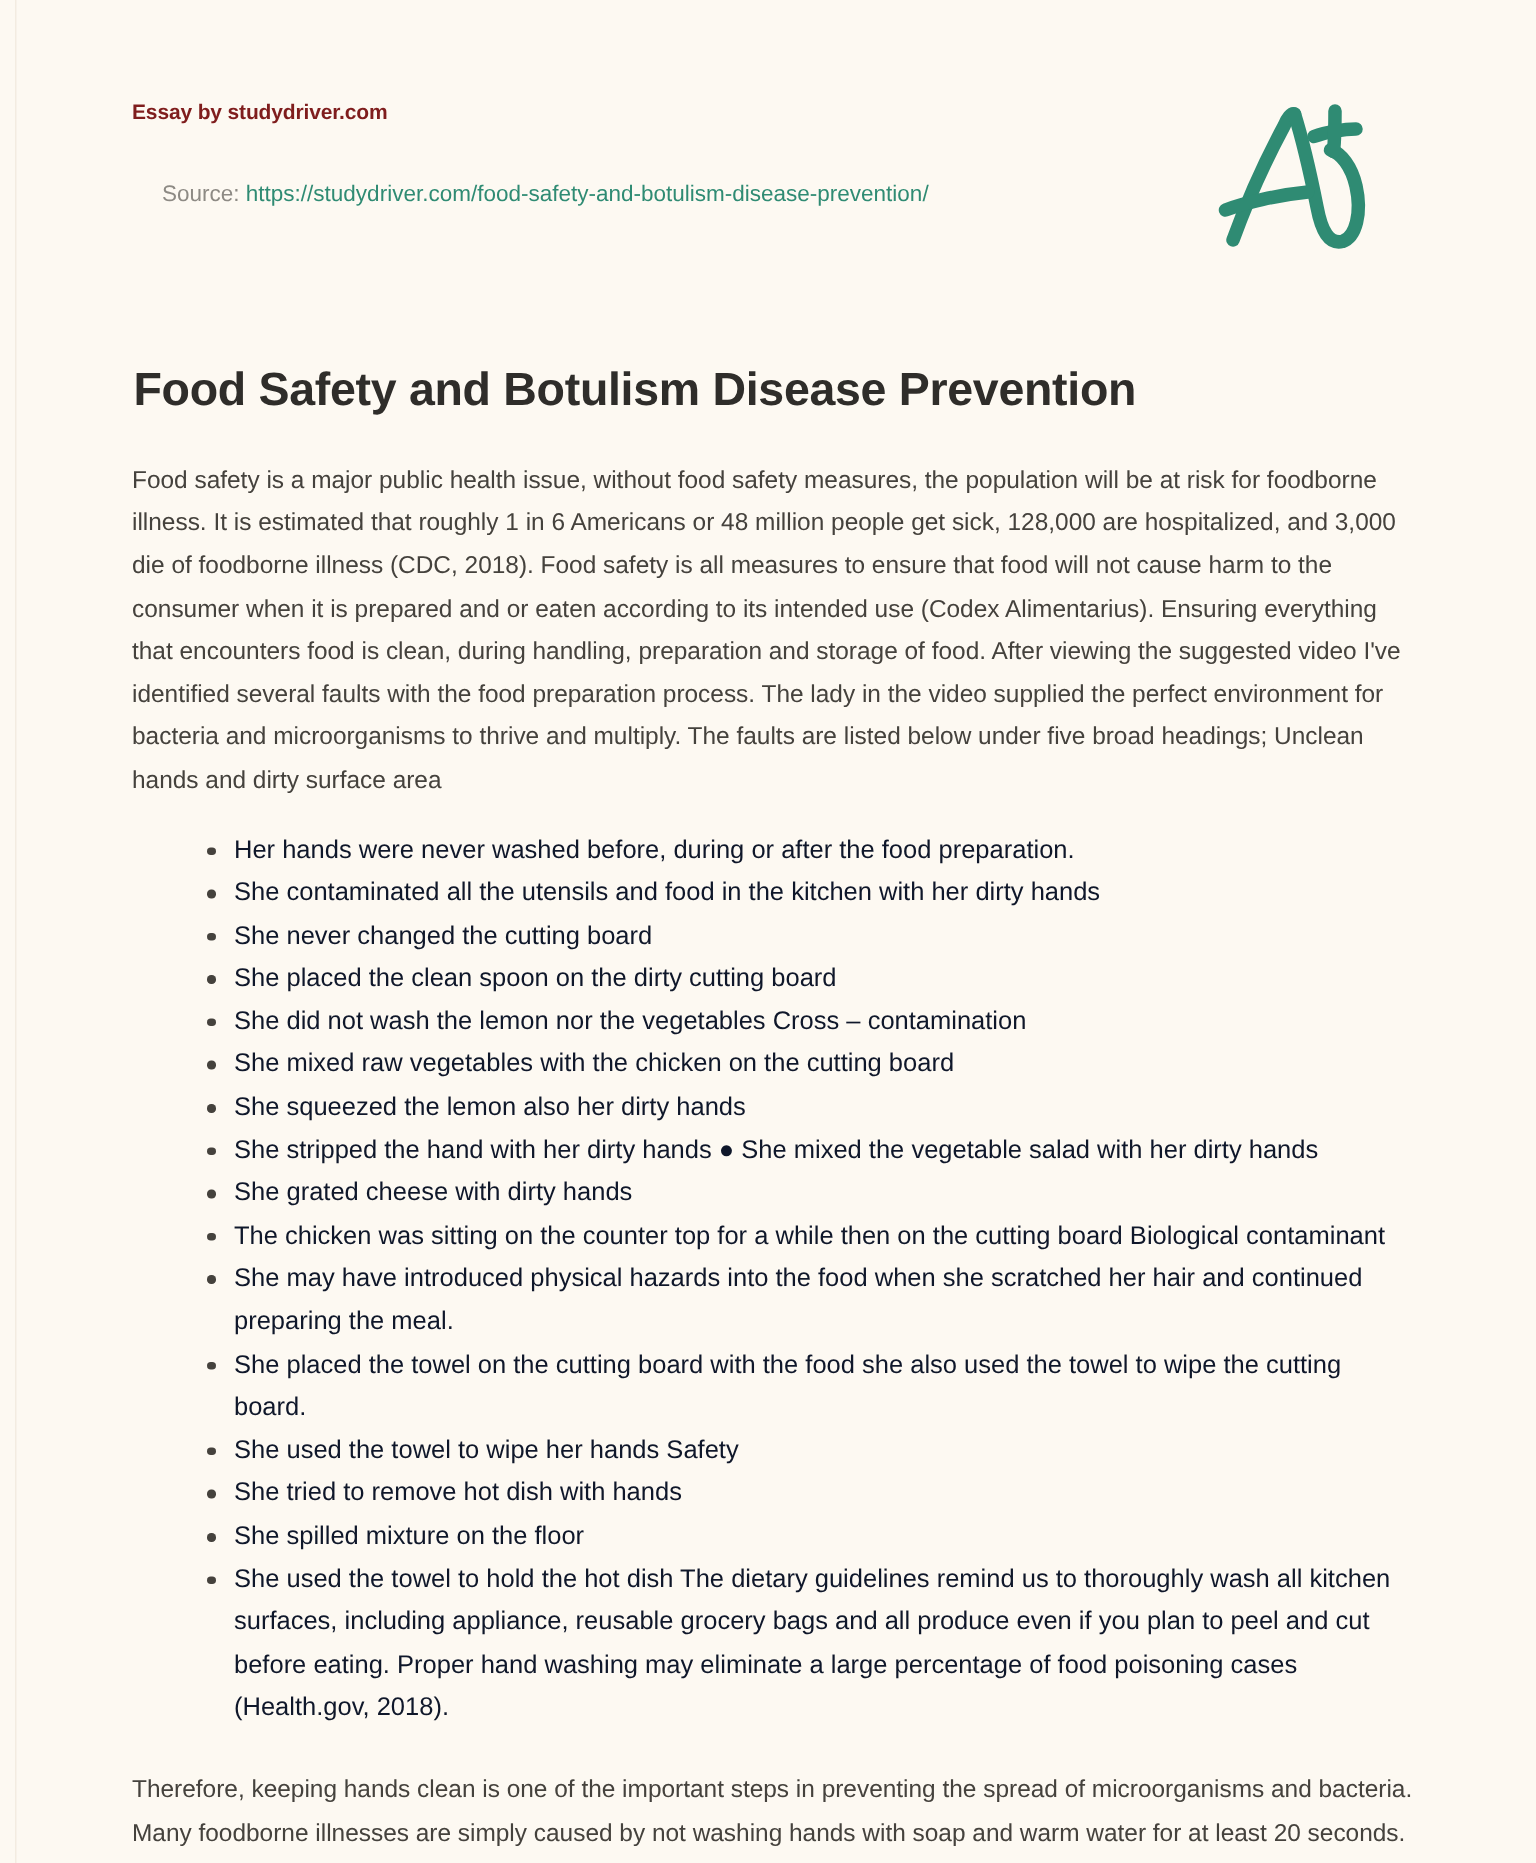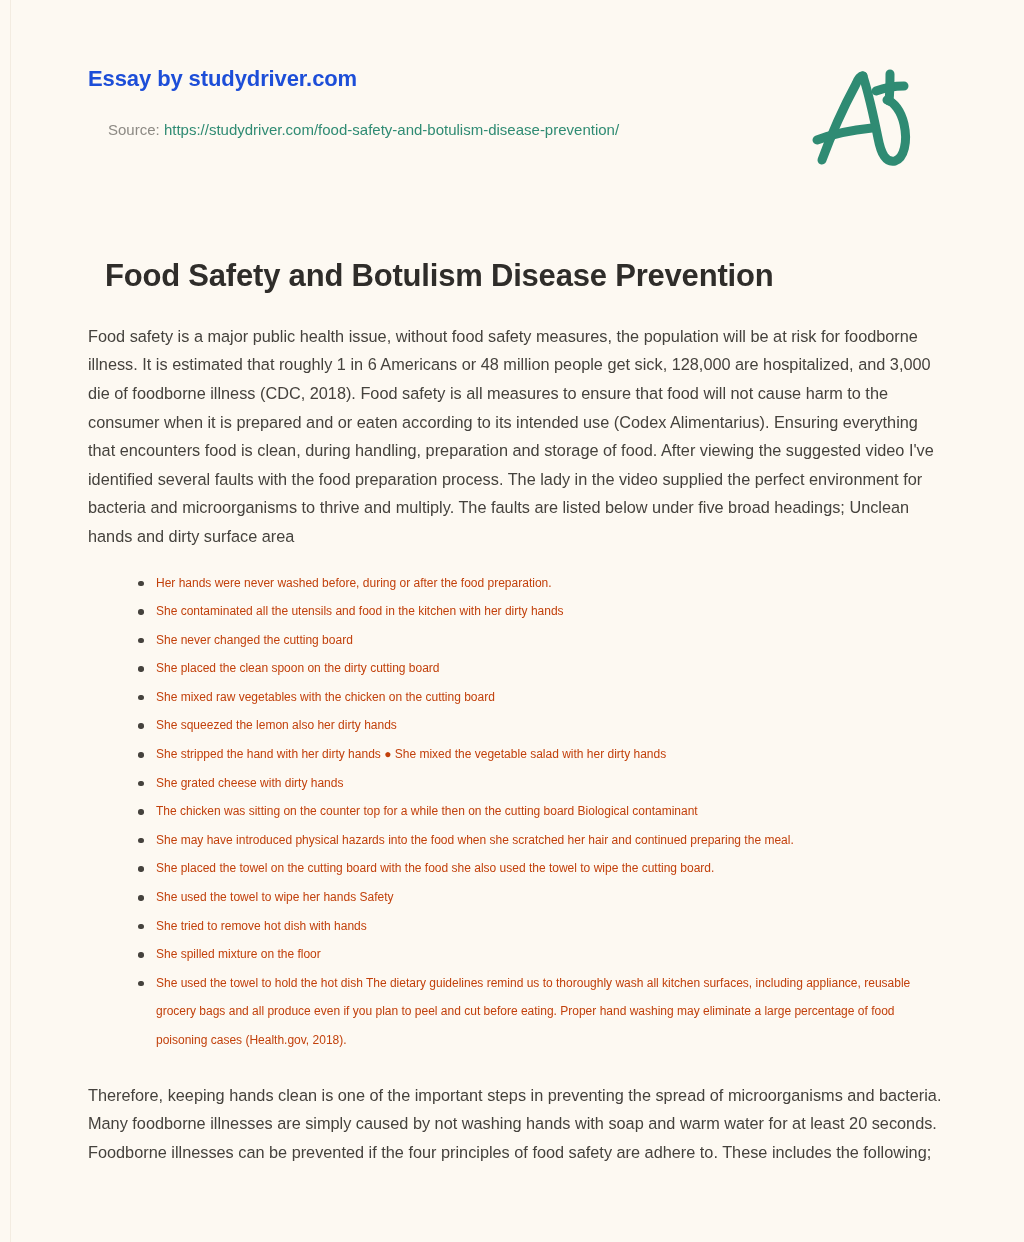--- a/index.html
+++ b/index.html
@@ -42,24 +42,24 @@
     left: 0;
     top: 0;
     width: 1024px;
     height: 200px;
   }
 
   .brand-line {
     position: absolute;
     left: 88px;
     top: 66px;
-    font-size: 22px;
+    font-size: 14px;
     font-weight: bold;
     letter-spacing: -0.1px;
-    color: #1d4ed8;
+    color: #7f1d1d;
     white-space: nowrap;
   }
 
   .source-line {
     position: absolute;
     left: 88px;
     top: 122px;
     font-size: 15px;
     white-space: nowrap;
     line-height: 1;
@@ -88,21 +88,21 @@
 
   
   .article {
     position: absolute;
     left: 88px;
     top: 240px;
     width: 856px;
   }
 
   .doc-title {
-    margin: 17px;
+    margin: 1px;
     font-size: 31px;
     font-weight: bold;
     line-height: 1.25;
     letter-spacing: -0.2px;
     color: #2f2d2a;
   }
 
   .para {
     margin: 26px 0 0 0;
     font-size: 16.3px;
@@ -111,23 +111,23 @@
     text-align: left;
   }
 
   ul.bullets {
     margin: 18px 0 0 0;
     padding: 0 0 0 50px;
     list-style: none;
   }
   ul.bullets li {
     position: relative;
-    font-size: 12px;
+    font-size: 17px;
     line-height: 28.6px;
-    color: #c2410c;
+    color: #0f172a;
     padding-left: 18px;
     margin: 0;
   }
   ul.bullets li::before {
     content: "";
     position: absolute;
     left: 0;
     top: 12px;
     width: 5.5px;
     height: 5.5px;
@@ -175,20 +175,21 @@
 
     <h1 class="doc-title">Food Safety and Botulism Disease Prevention</h1>
 
     <p class="para">Food safety is a major public health issue, without food safety measures, the population will be at risk for foodborne illness. It is estimated that roughly 1 in 6 Americans or 48 million people get sick, 128,000 are hospitalized, and 3,000 die of foodborne illness (CDC, 2018). Food safety is all measures to ensure that food will not cause harm to the consumer when it is prepared and or eaten according to its intended use (Codex Alimentarius). Ensuring everything that encounters food is clean, during handling, preparation and storage of food. After viewing the suggested video I've identified several faults with the food preparation process. The lady in the video supplied the perfect environment for bacteria and microorganisms to thrive and multiply. The faults are listed below under five broad headings; Unclean hands and dirty surface area</p>
 
     <ul class="bullets">
       <li>Her hands were never washed before, during or after the food preparation.</li>
       <li>She contaminated all the utensils and food in the kitchen with her dirty hands</li>
       <li>She never changed the cutting board</li>
       <li>She placed the clean spoon on the dirty cutting board</li>
+      <li>She did not wash the lemon nor the vegetables Cross – contamination</li>
       <li>She mixed raw vegetables with the chicken on the cutting board</li>
       <li>She squeezed the lemon also her dirty hands</li>
       <li>She stripped the hand with her dirty hands ● She mixed the vegetable salad with her dirty hands</li>
       <li>She grated cheese with dirty hands</li>
       <li>The chicken was sitting on the counter top for a while then on the cutting board Biological contaminant</li>
       <li>She may have introduced physical hazards into the food when she scratched her hair and continued preparing the meal.</li>
       <li>She placed the towel on the cutting board with the food she also used the towel to wipe the cutting board.</li>
       <li>She used the towel to wipe her hands Safety</li>
       <li>She tried to remove hot dish with hands</li>
       <li>She spilled mixture on the floor</li>

